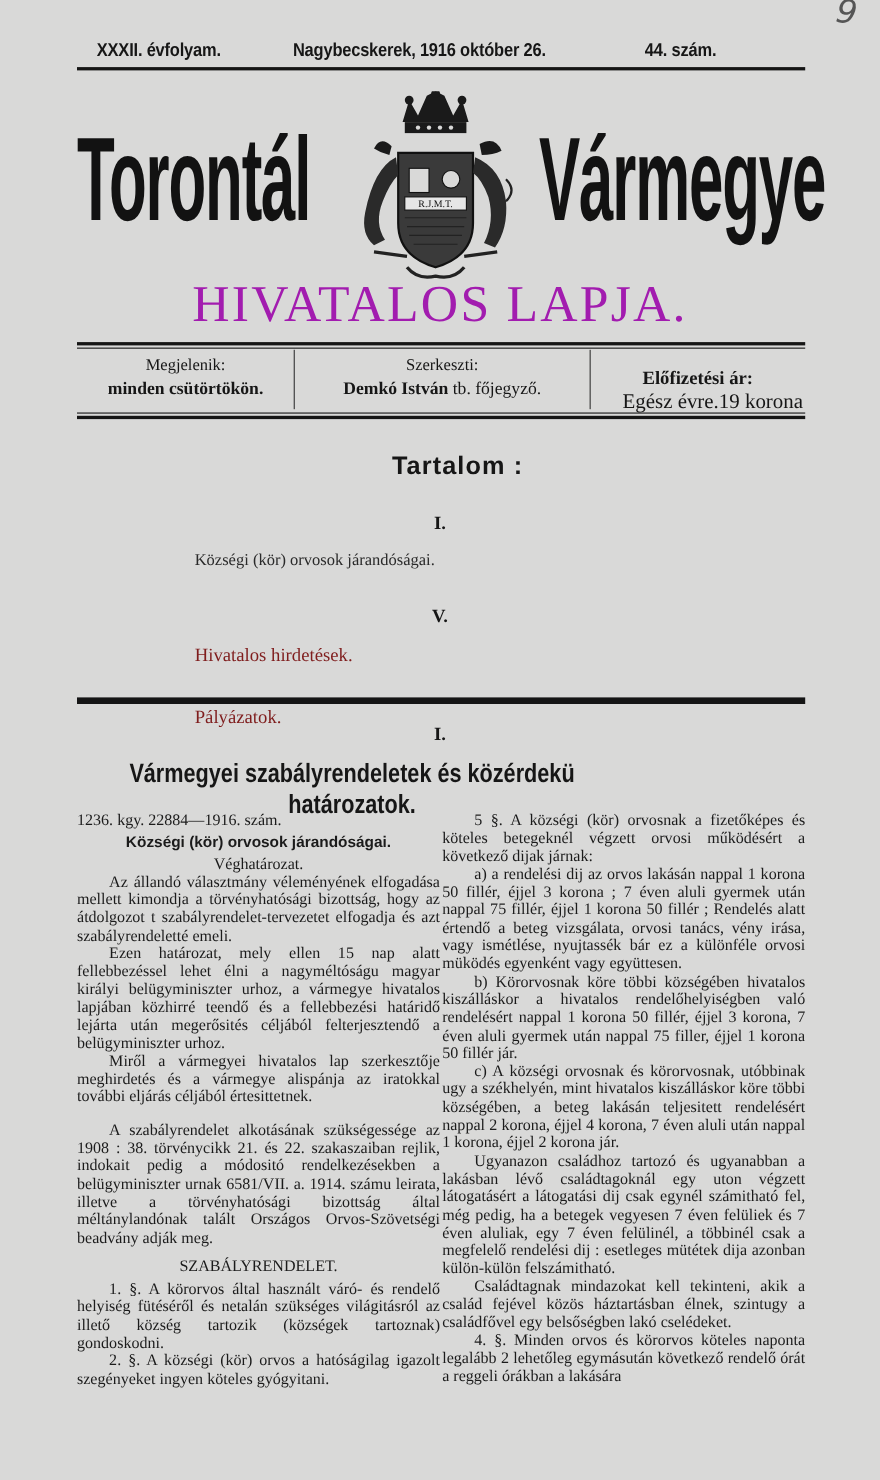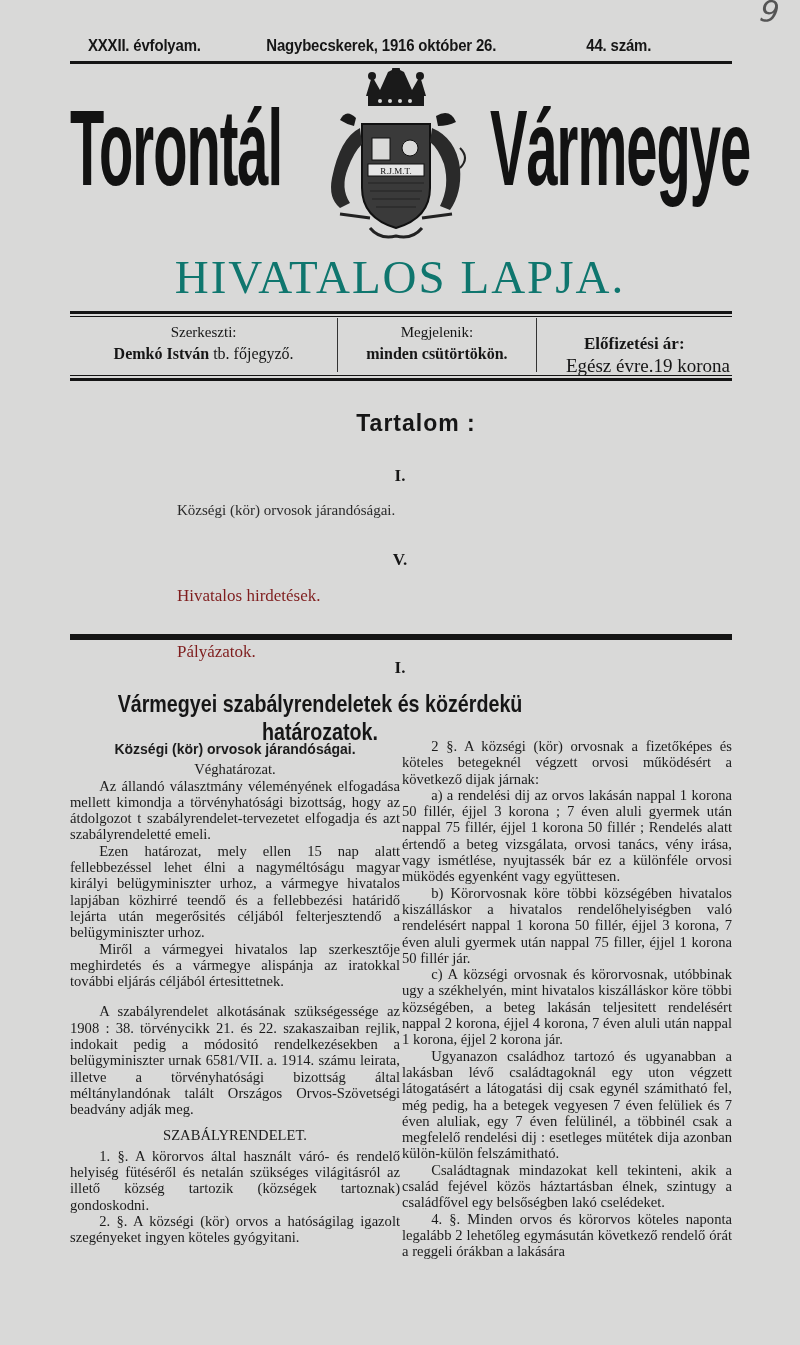--- a/index.html
+++ b/index.html
@@ -21,39 +21,39 @@
     display: flex; justify-content: space-between;
     font-family: "Liberation Sans", "DejaVu Sans", sans-serif;
     font-weight: bold; font-size: 17px; letter-spacing: -0.2px;
     transform: scaleX(0.88); transform-origin: left top;
   }
   .topline span:nth-child(1) { width: 150px; }
   .topline span:nth-child(2) { width: 320px; text-align: center; margin-left: 60px; }
   .topline span:nth-child(3) { width: 120px; text-align: right; margin-left: 60px; }
   .rule { position: absolute; background: #151515; }
   .masthead {
-    position: absolute; left: 70px; top: 68px; width: 662px; height: 180px;
+    position: absolute; left: 70px; top: 83px; width: 662px; height: 180px;
   }
   .mast-word {
     position: absolute; top: 26px;
     font-family: "Liberation Sans", "DejaVu Sans", sans-serif;
     font-weight: bold; font-size: 108px; line-height: 108px;
     letter-spacing: -2px;
     transform: scaleX(0.52); transform-origin: left top;
     color: #121212;
   }
   .mast-left { left: 0; }
   .mast-right { left: 420px; }
   .crest {
     position: absolute; left: 240px; top: 0; width: 170px; height: 175px;
   }
   .subtitle {
     position: absolute; left: 0; top: 250px; width: 800px; text-align: center;
     font-family: "Liberation Serif", serif; font-size: 47px; letter-spacing: 2px;
-    color: #0f766e;
+    color: #a21caf;
   }
   .info {
     position: absolute; left: 70px; top: 318px; width: 662px; height: 54px;
     display: flex;
   }
   .info .col { text-align: center; font-size: 15px; }
   .info .col1 { width: 198px; border-right: 1px solid #333; }
   .info .col2 { width: 268px; border-right: 1px solid #333; }
   .info .col3 { width: 196px; }
   .info .lab { font-size: 15px; line-height: 20px; margin-top: 4px; }
@@ -155,27 +155,27 @@
     </svg>
     <div class="mast-word mast-right">Vármegye</div>
   </div>
 
   <div class="subtitle">HIVATALOS LAPJA.</div>
 
   <div class="rule" style="left:70px;top:311px;width:662px;height:3px;"></div>
   <div class="rule" style="left:70px;top:316px;width:662px;height:1px;"></div>
 
   <div class="info">
+    <div class="col col1">
+      <div class="lab">Megjelenik:</div>
+      <div class="val b">minden csütörtökön.</div>
+    </div>
     <div class="col col2">
       <div class="lab">Szerkeszti:</div>
       <div class="val"><span class="b">Demkó István</span> <span>tb. főjegyző.</span></div>
-    </div>
-    <div class="col col1">
-      <div class="lab">Megjelenik:</div>
-      <div class="val b">minden csütörtökön.</div>
     </div>
     <div class="col col3">
       <div class="lab">Előfizetési ár:</div>
       <div class="val">
         <span>Egész évre</span>
         <span>.</span>
         <span>19 korona</span>
       </div>
     </div>
   </div>
@@ -191,37 +191,38 @@
   <div class="toc-num" style="top:550px;">V.</div>
   <div class="toc-item big" style="top:586px;">Hivatalos hirdetések.</div>
   <div class="toc-item big" style="top:606px;margin-top:36px;">Pályázatok.</div>
 
   <div class="rule" style="left:70px;top:634px;width:662px;height:6px;"></div>
 
   <div class="sec-num">I.</div>
   <div class="sec-title"><span>Vármegyei szabályrendeletek és közérdekü határozatok.</span></div>
 
   <div class="column left-col">
+    <p class="noind" style="text-align:left;">1236. kgy. 22884—1916. szám.</p>
     <div class="boldhead">Községi (kör) orvosok járandóságai.</div>
     <p class="center">Véghatározat.</p>
     <p>Az állandó választmány véleményének elfogadása mellett kimondja a törvényhatósági bizottság, hogy az átdolgozot t szabályrendelet-tervezetet elfogadja és azt szabályrendeletté emeli.</p>
     <p>Ezen határozat, mely ellen 15 nap alatt fellebbezéssel lehet élni a nagyméltóságu magyar királyi belügyminiszter urhoz, a vármegye hivatalos lapjában közhirré teendő és a fellebbezési határidő lejárta után megerősités céljából felterjesztendő a belügyminiszter urhoz.</p>
     <p>Miről a vármegyei hivatalos lap szerkesztője meghirdetés és a vármegye alispánja az iratokkal további eljárás céljából értesittetnek.</p>
     <div class="gap"></div>
     <div class="gap" style="height:5px;"></div>
     <p>A szabályrendelet alkotásának szükségessége az 1908 : 38. törvénycikk 21. és 22. szakaszaiban rejlik, indokait pedig a módositó rendelkezésekben a belügyminiszter urnak 6581/VII. a. 1914. számu leirata, illetve a törvényhatósági bizottság által méltánylandónak talált Országos Orvos-Szövetségi beadvány adják meg.</p>
     <div class="gap"></div>
     <p class="center">SZABÁLYRENDELET.</p>
     <div class="gap" style="height:5px;"></div>
     <p>1. §. A körorvos által használt váró- és rendelő helyiség fütéséről és netalán szükséges világitásról az illető község tartozik (községek tartoznak) gondoskodni.</p>
     <p>2. §. A községi (kör) orvos a hatóságilag igazolt szegényeket ingyen köteles gyógyitani.</p>
   </div>
 
   <div class="column right-col">
-    <p>2 §. A községi (kör) orvosnak a fizetőképes és köteles betegeknél végzett orvosi működésért a következő dijak járnak:</p>
+    <p>5 §. A községi (kör) orvosnak a fizetőképes és köteles betegeknél végzett orvosi működésért a következő dijak járnak:</p>
     <p>a) a rendelési dij az orvos lakásán nappal 1 korona 50 fillér, éjjel 3 korona ; 7 éven aluli gyermek után nappal 75 fillér, éjjel 1 korona 50 fillér ; Rendelés alatt értendő a beteg vizsgálata, orvosi tanács, vény irása, vagy ismétlése, nyujtassék bár ez a különféle orvosi müködés egyenként vagy együttesen.</p>
     <p>b) Körorvosnak köre többi községében hivatalos kiszálláskor a hivatalos rendelőhelyiségben való rendelésért nappal 1 korona 50 fillér, éjjel 3 korona, 7 éven aluli gyermek után nappal 75 filler, éjjel 1 korona 50 fillér jár.</p>
     <p>c) A községi orvosnak és körorvosnak, utóbbinak ugy a székhelyén, mint hivatalos kiszálláskor köre többi községében, a beteg lakásán teljesitett rendelésért nappal 2 korona, éjjel 4 korona, 7 éven aluli után nappal 1 korona, éjjel 2 korona jár.</p>
     <p>Ugyanazon családhoz tartozó és ugyanabban a lakásban lévő családtagoknál egy uton végzett látogatásért a látogatási dij csak egynél számitható fel, még pedig, ha a betegek vegyesen 7 éven felüliek és 7 éven aluliak, egy 7 éven felülinél, a többinél csak a megfelelő rendelési dij : esetleges mütétek dija azonban külön-külön felszámitható.</p>
     <p>Családtagnak mindazokat kell tekinteni, akik a család fejével közös háztartásban élnek, szintugy a családfővel egy belsőségben lakó cselédeket.</p>
     <p>4. §. Minden orvos és körorvos köteles naponta legalább 2 lehetőleg egymásután következő rendelő órát a reggeli órákban a lakására</p>
   </div>
 
 </div>
 

